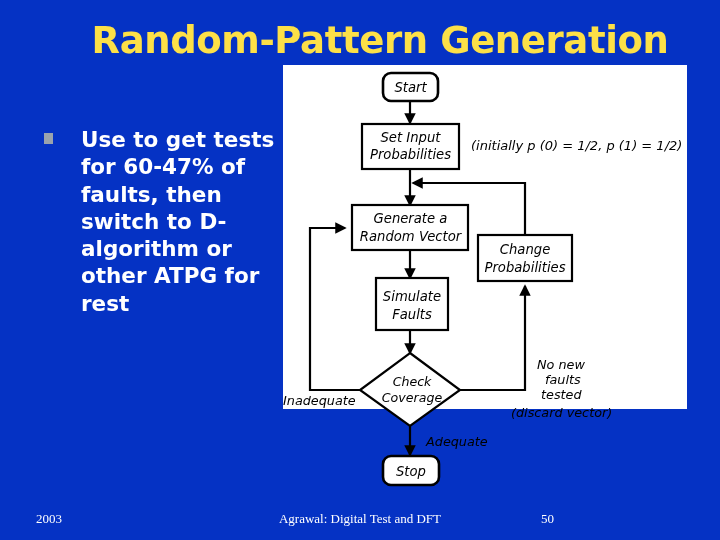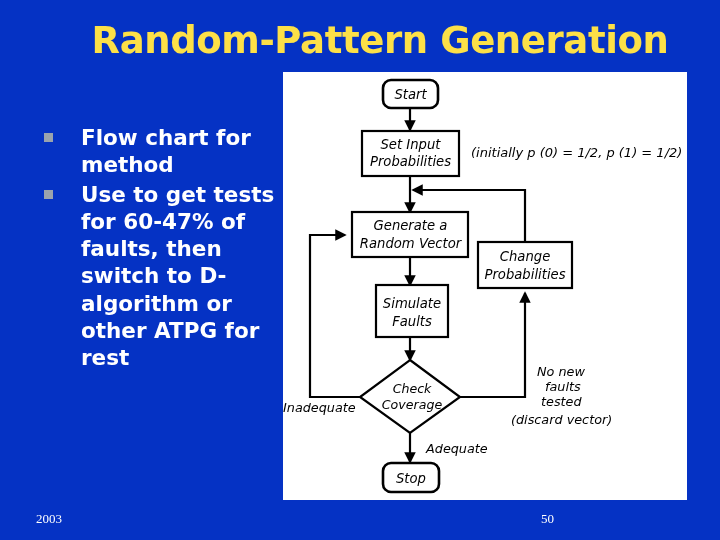--- a/index.html
+++ b/index.html
@@ -35,22 +35,22 @@
   }
   .bullet-row{position:relative;padding-left:41px;margin-bottom:2px;}
   .bullet-mark{
     position:absolute;left:4px;top:9px;
     width:9px;height:9px;background:#9aa3ad;
   }
   .bullet-text{display:block;}
 
   
   .chart-panel{
-    position:absolute; left:283px; top:72px;
-    width:404px; height:428px;
+    position:absolute; left:283px; top:65px;
+    width:404px; height:344px;
     background:#ffffff;
   }
   .chart-panel svg{display:block;}
 
   .fc-box{fill:#ffffff;stroke:#000000;stroke-width:2.2;}
   .fc-round{fill:#ffffff;stroke:#000000;stroke-width:2.6;}
   .fc-dia{fill:#ffffff;stroke:#000000;stroke-width:2.2;}
   .fc-line{stroke:#000000;stroke-width:2.2;fill:none;}
   .fc-txt{
     font-family:"DejaVu Sans", sans-serif;
@@ -87,21 +87,20 @@
 </head>
 <body>
 
 <div class="slide">
 
   <div class="title">Random-Pattern Generation</div>
 
   <div class="bullets">
     <div class="bullet-row">
       <span class="bullet-mark"></span>
-      <span class="bullet-text">Flow chart for method</span>
     </div>
     <div class="bullet-row">
       <span class="bullet-mark"></span>
       <span class="bullet-text">Use to get tests for 60-47% of faults, then switch to D-algorithm or other ATPG for rest</span>
     </div>
   </div>
 
   <div class="chart-panel">
     <svg width="404" height="428" viewBox="0 0 404 428" xmlns="http://www.w3.org/2000/svg">
       <defs>
@@ -173,16 +172,17 @@
 
       <text class="fc-lbl" x="254" y="304">No new</text>
       <text class="fc-lbl" x="262" y="319">faults</text>
       <text class="fc-lbl" x="258" y="334">tested</text>
       <text class="fc-lbl" x="228" y="352">(discard vector)</text>
     </svg>
   </div>
 
   <div class="footer">
     <span class="f-left">2003</span>
+    <span class="f-mid">Agrawal: Digital Test and DFT</span>
     <span class="f-right">50</span>
   </div>
 
 </div>
 
 </body></html>

